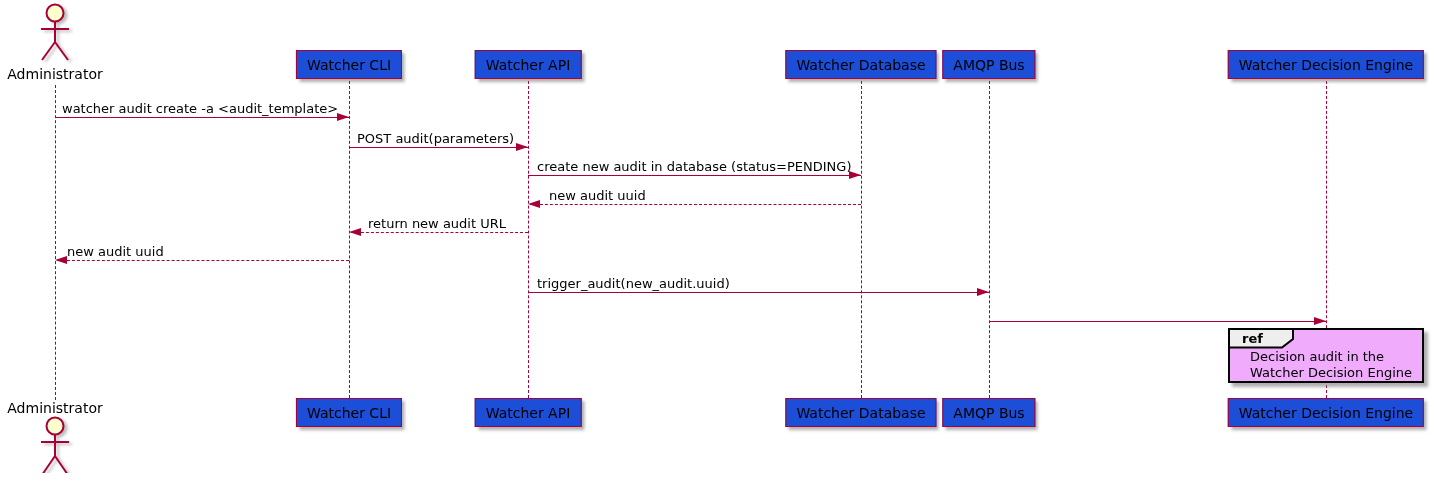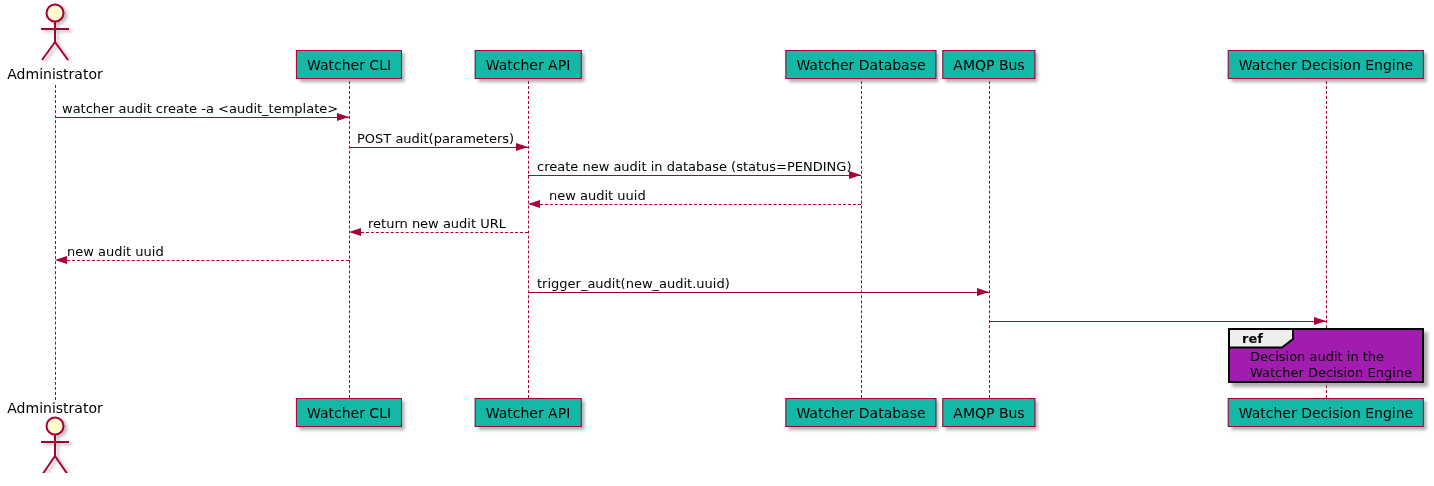--- a/index.html
+++ b/index.html
@@ -12,21 +12,21 @@
     overflow:hidden;
   }
   .lifeline{
     position:absolute;
     width:0;
     border-left:1px dashed #A80036;
   }
   .participant{
     position:absolute;
     transform:translateX(-50%);
-    background:#14b8a6;
+    background:#1d4ed8;
     border:1.8px solid #A80036;
     box-shadow:3px 3px 3px rgba(110,110,110,.55);
     font-size:14px;
     line-height:14px;
     padding:7px 10px 6px 10px;
     white-space:nowrap;
     text-align:center;
     z-index:3;
   }
   .actor-label{
@@ -56,21 +56,21 @@
     z-index:1;
   }
   .mline.dashed{border-top-style:dashed;}
   .ahead{position:absolute;width:0;height:0;z-index:2;}
   .ahead.r{border-top:4.5px solid transparent;border-bottom:4.5px solid transparent;border-left:12px solid #A80036;}
   .ahead.l{border-top:4.5px solid transparent;border-bottom:4.5px solid transparent;border-right:12px solid #A80036;}
   .ref-box{
     position:absolute;
     left:1228px;top:328px;
     width:192px;height:51px;
-    background:#a21caf;
+    background:#f0abfc;
     border:2px solid #000000;
     box-shadow:4px 4px 3px rgba(110,110,110,.55);
     z-index:5;
   }
   .ref-tab{position:absolute;left:-2px;top:-2px;z-index:6;}
   .ref-keyword{
     position:absolute;left:12px;top:1px;
     font-weight:bold;font-size:13px;z-index:7;
   }
   .ref-lines{

